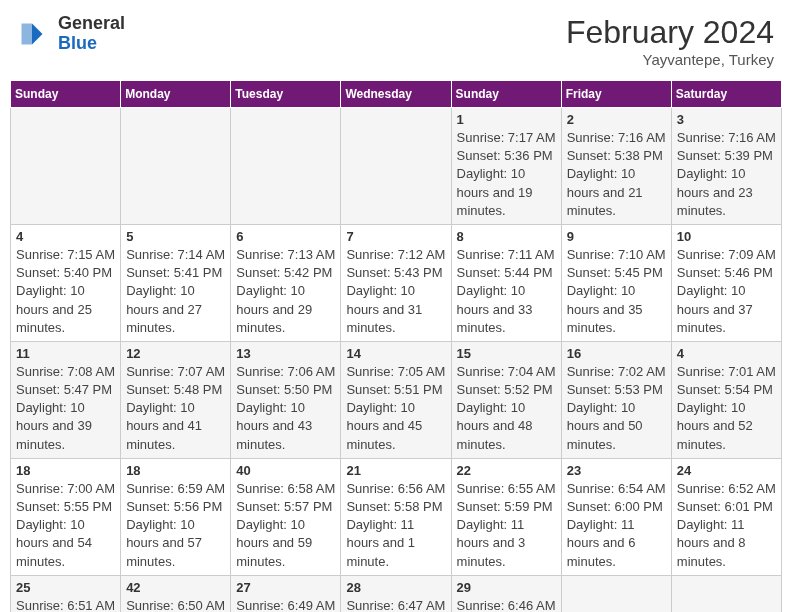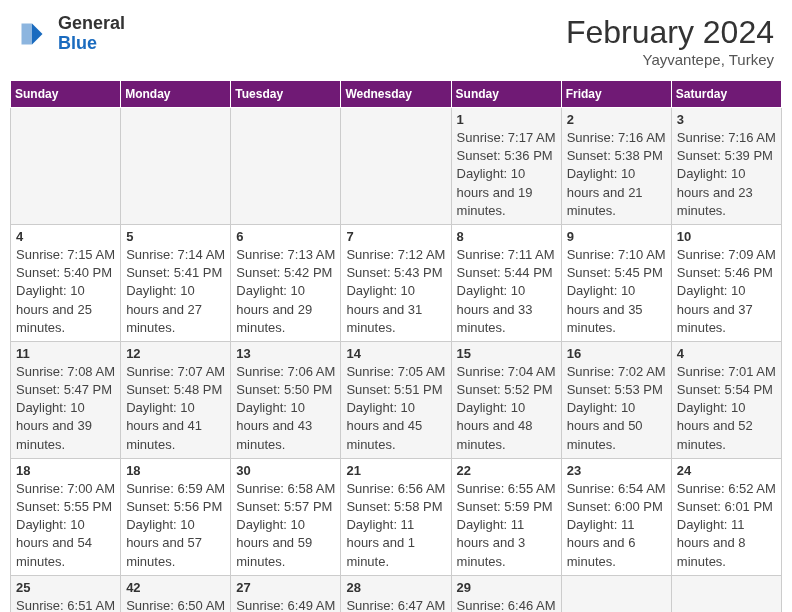--- a/index.html
+++ b/index.html
@@ -203,21 +203,21 @@
       <tr>
         <td>
           <span class="day-number">18</span>
           <div class="day-info">Sunrise: 7:00 AM<br>Sunset: 5:55 PM<br>Daylight: 10 hours and 54 minutes.</div>
         </td>
         <td>
           <span class="day-number">18</span>
           <div class="day-info">Sunrise: 6:59 AM<br>Sunset: 5:56 PM<br>Daylight: 10 hours and 57 minutes.</div>
         </td>
         <td>
-          <span class="day-number">30</span>
+          <span class="day-number">40</span>
           <div class="day-info">Sunrise: 6:58 AM<br>Sunset: 5:57 PM<br>Daylight: 10 hours and 59 minutes.</div>
         </td>
         <td>
           <span class="day-number">21</span>
           <div class="day-info">Sunrise: 6:56 AM<br>Sunset: 5:58 PM<br>Daylight: 11 hours and 1 minute.</div>
         </td>
         <td>
           <span class="day-number">22</span>
           <div class="day-info">Sunrise: 6:55 AM<br>Sunset: 5:59 PM<br>Daylight: 11 hours and 3 minutes.</div>
         </td>

